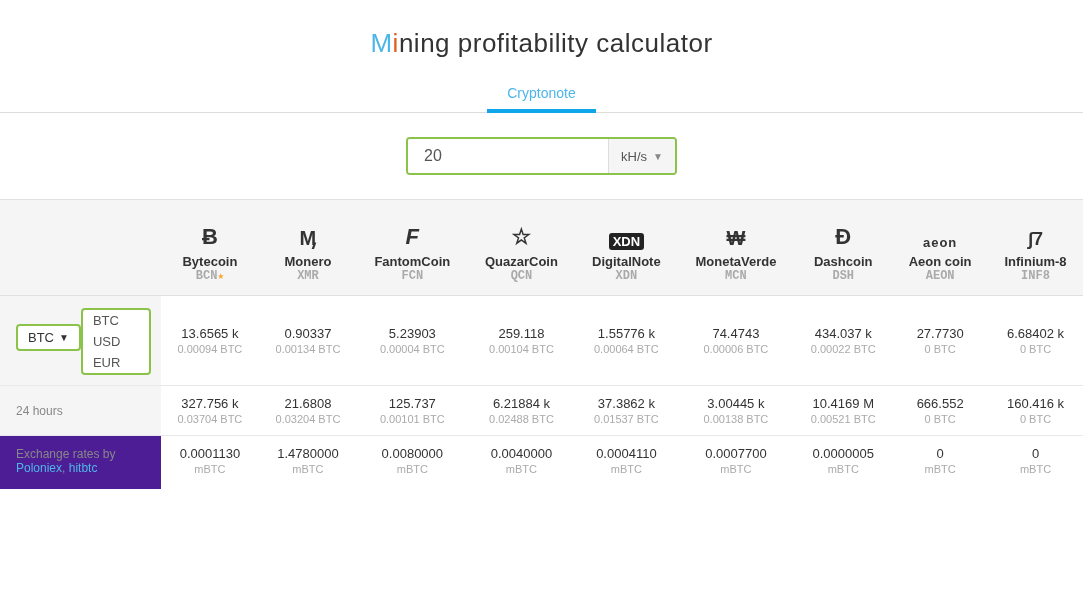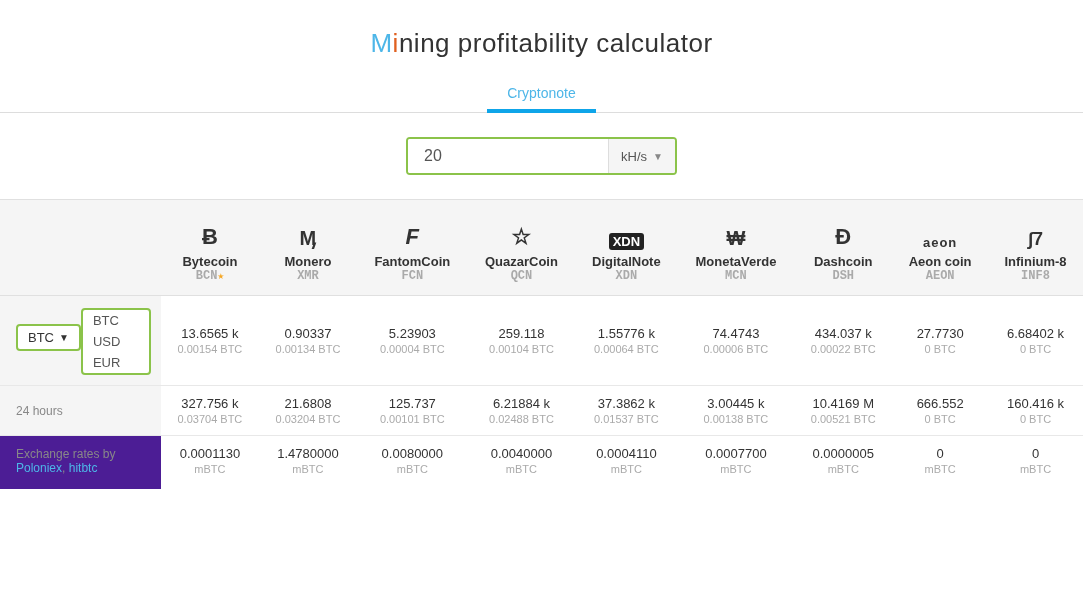--- a/index.html
+++ b/index.html
@@ -277,21 +277,21 @@
             </div>
             <div class="currency-dropdown">
               <div>BTC</div>
               <div>USD</div>
               <div>EUR</div>
             </div>
           </div>
         </td>
         <td>
           <span class="val-main">13.6565 k</span>
-          <span class="val-btc">0.00154 BTC</span>
+          <span class="val-btc">0.00094 BTC</span>
         </td>
         <td>
           <span class="val-main">0.90337</span>
           <span class="val-btc">0.00134 BTC</span>
         </td>
         <td>
           <span class="val-main">5.23903</span>
           <span class="val-btc">0.00004 BTC</span>
         </td>
         <td>

